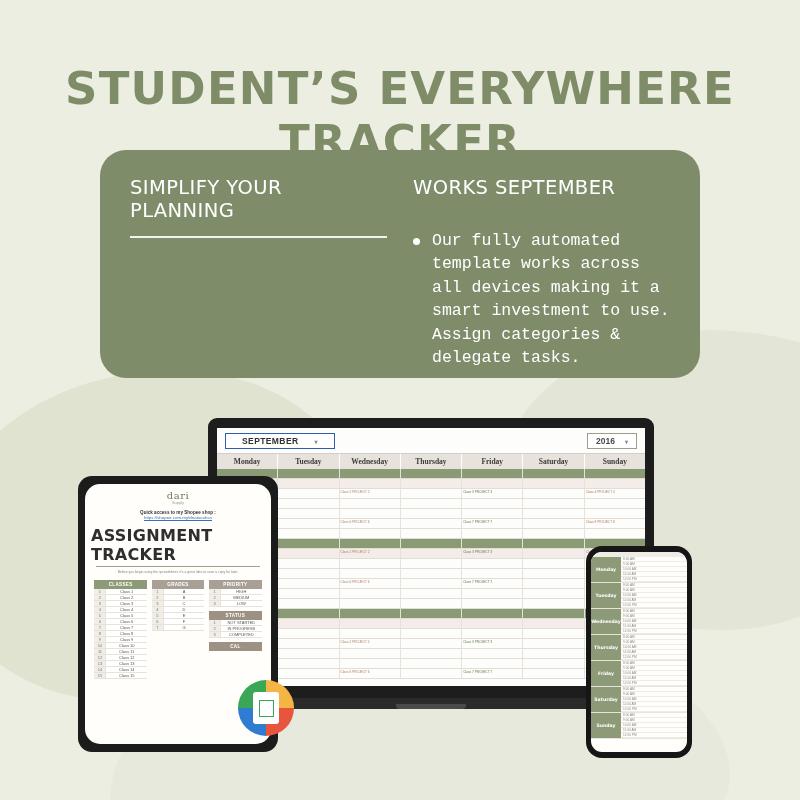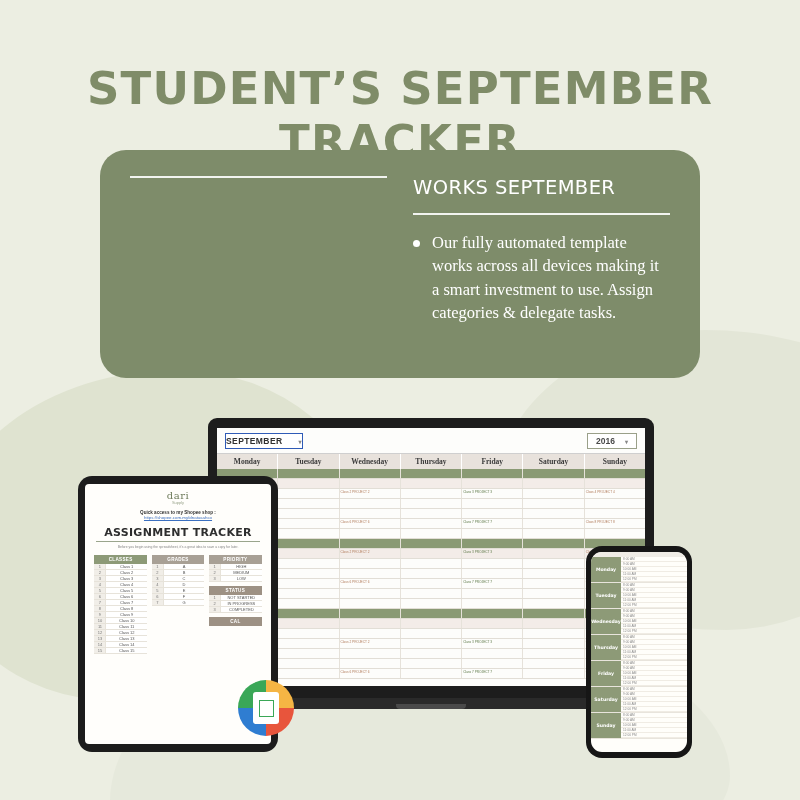--- a/index.html
+++ b/index.html
@@ -77,21 +77,21 @@
   }
   .bullet-row { display: flex; gap: 12px; }
   .dot {
     width: 7px; height: 7px; border-radius: 50%;
     background: #fff; flex: none; margin-top: 9px;
   }
   .bullet-text {
     color: #ffffff;
     font-size: 16.5px;
     line-height: 1.42;
-    font-family: Liberation Serif, serif;
+    font-family: Liberation Mono, monospace;
   }
 
   
   .laptop {
     position: absolute;
     left: 196px; top: 418px;
     width: 470px; height: 300px;
   }
   .laptop-body {
     position: absolute; left: 12px; top: 0;
@@ -120,21 +120,21 @@
   }
 
   
   .sheet { font-size: 6px; color: #333; font-family: "Liberation Sans", sans-serif; }
   .sheet-top {
     display: flex; align-items: center; justify-content: space-between;
     padding: 5px 8px 4px 8px;
   }
   .month-box {
     border: 1.4px solid #2f5bb7; background: #fff;
-    padding: 2px 0; font-size: 8.5px; font-weight: bold;
+    padding: 2px 16px; font-size: 8.5px; font-weight: bold;
     color: #2f2f2f; letter-spacing: .4px;
     display: flex; align-items: center; gap: 16px;
   }
   .year-box {
     border: 1px solid #9aa089; background: #fff;
     padding: 2px 8px; font-size: 8.5px; font-weight: bold; color: #4a4a4a;
     display: flex; align-items: center; gap: 10px;
   }
   .cv { font-size: 6px; color: #888; }
   .days-row { display: flex; border-top: 1px solid #cfcfcf; }
@@ -163,31 +163,31 @@
 
   
   .tablet {
     position: absolute; left: 78px; top: 476px;
     width: 200px; height: 276px;
     background: #1c1c1c; border-radius: 14px;
     padding: 8px 7px;
   }
   .tablet-screen {
     width: 100%; height: 100%; background: #fffefb;
-    border-radius: 4px; overflow: hidden;
+    border-radius: 15px; overflow: hidden;
     padding: 6px 6px 0 6px;
     font-size: 5px; color: #4a4a4a;
     display: flex; flex-direction: column; align-items: center;
   }
   .brand { font-size: 10px; color: #6f7c5c; font-family: "DejaVu Serif", serif; letter-spacing: .5px; }
   .brand-sub { font-size: 4px; color: #9aa58c; margin-top: -1px; }
   .quick { font-size: 4.6px; font-weight: bold; margin-top: 5px; color: #333; }
   .link { font-size: 4.4px; color: #3b6fbf; text-decoration: underline; }
   .tablet-title {
-    margin-top: 6px; font-size: 11px; font-weight: bold;
+    margin-top: 6px; font-size: 16px; font-weight: bold;
     letter-spacing: .3px; color: #2e2e2e;
     font-family: "DejaVu Sans", sans-serif;
   }
   .tablet-rule { width: 94%; height: 1px; background: #9aa58c; margin: 2px 0 3px; }
   .tablet-note { font-size: 3.4px; color: #888; text-align: center; }
   .mini-tables { display: flex; gap: 5px; margin-top: 6px; width: 96%; }
   .mini { flex: 1; }
   .mini-head {
     background: #8d9a77; color: #fff; font-size: 4.6px; font-weight: bold;
     text-align: center; padding: 2px 0; letter-spacing: .3px;
@@ -243,24 +243,25 @@
   }
 </style>
 </head>
 <body>
 
 <div class="poster">
   <div class="blob-left"></div>
   <div class="blob-right"></div>
   <div class="blob-bottom"></div>
 
-  <div class="title">STUDENT’S SEPTEMBER TRACKER</div>
+  <div class="title">STUDENT’S EVERYWHERE TRACKER</div>
 
   <div class="card">
     <div class="col">
+      <div class="col-head">SIMPLIFY YOUR PLANNING</div>
       <div class="col-rule"></div>
     </div>
     <div class="col">
       <div class="col-head">WORKS SEPTEMBER</div>
       <div class="col-rule"></div>
       <div class="bullet-row">
         <div class="dot"></div>
         <div class="bullet-text">Our fully automated template works across all devices making it a smart investment to use. Assign categories &amp; delegate tasks.</div>
       </div>
     </div>

